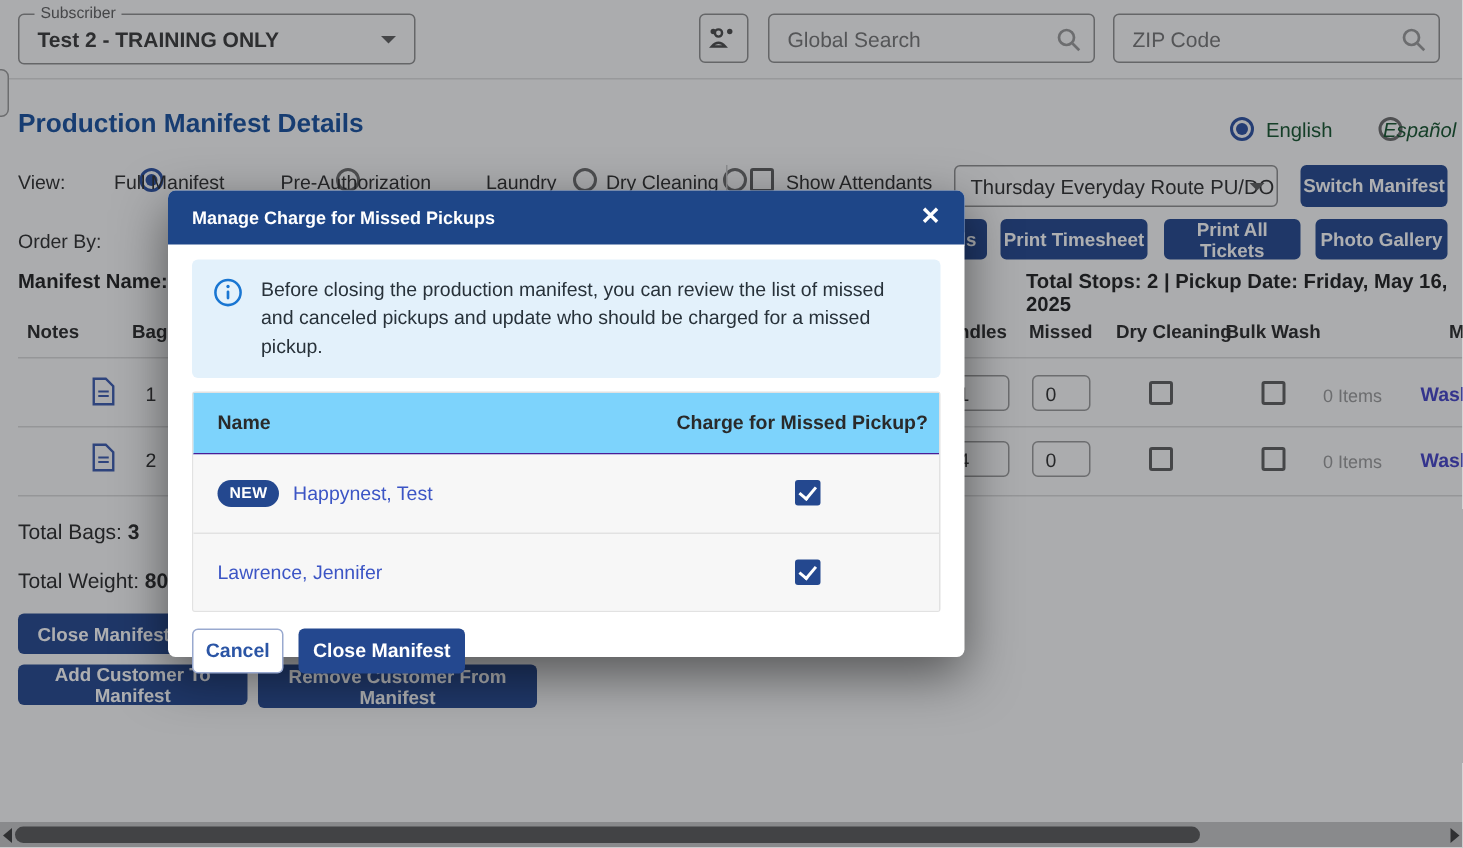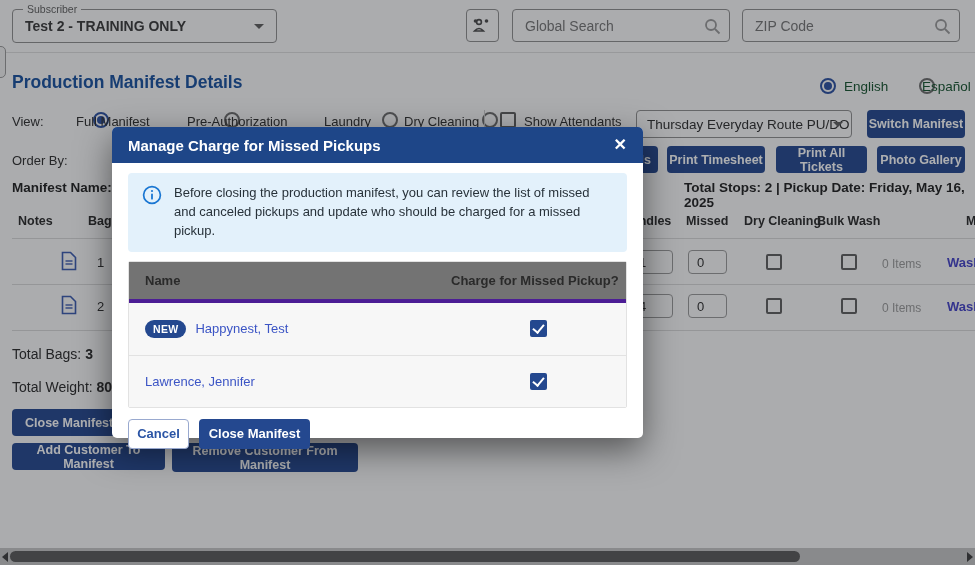--- a/index.html
+++ b/index.html
@@ -44,27 +44,27 @@
   .mini-input { border:1px solid #9a9a9a; border-radius:4px; background:#fafafa; font-size:13px; color:#2e2e2e; padding-left:8px; display:flex; align-items:center; }
   .items-lbl { font-size:12px; color:#9a9a9a; }
   .wash-link { font-size:13px; font-weight:bold; color:#4443c8; }
   .totals { font-size:14px; color:#2a2a2a; }
   .totals b { font-weight:bold; }
 
   
   .dim { position:absolute; inset:0; background:rgba(23,26,32,0.35); z-index:50; }
   .modal { position:absolute; left:112px; top:127px; width:531px; height:311px; background:#fff; border-radius:5px; z-index:60; box-shadow:0 12px 34px rgba(0,0,0,0.5); }
   .modal-head { height:36px; background:#1e4688; border-radius:5px 5px 0 0; display:flex; align-items:center; padding:0 16px; }
-  .modal-title { color:#fff; font-weight:bold; font-size:15px; }
+  .modal-title { color:#fff; font-weight:bold; font-size:12px; }
   .modal-x { margin-left:auto; color:#fff; font-size:16px; font-weight:bold; cursor:pointer; line-height:1; }
   .modal-body { padding:10px 16px 0 16px; }
   .alert { background:#e3f1fb; border-radius:4px; padding:11px 14px; display:flex; gap:12px; align-items:flex-start; }
   .alert-text { font-size:13px; line-height:1.45; color:#28323a; }
   .mtable { margin-top:9px; border:1px solid #e2e2e2; border-radius:2px; }
-  .mt-head { display:flex; align-items:center; height:41px; border-bottom:4px solid #4c1d95; background:#737373;text-align:center; }
+  .mt-head { display:flex; align-items:center; height:41px; border-bottom:1px solid #4c1d95; background:#7dd3fc;text-align:center; }
   .mt-row { display:flex; align-items:center; height:52px; background:#f7f7f7; }
   .mt-row + .mt-row { border-top:1px solid #e2e2e2; }
   .mt-name-col { flex:1; padding-left:16px; display:flex; align-items:center; gap:9px; }
   .mt-charge-col { width:175px; display:flex; justify-content:center; }
   .mt-h { font-size:13px; font-weight:bold; color:#2a2a2a; }
   .badge-new { background:#24488f; color:#fff; font-size:10.5px; font-weight:bold; padding:3px 8px; border-radius:10px; letter-spacing:.3px; }
   .cust-link { font-size:13px; color:#3c55c5; }
   .cb-checked { width:17px; height:17px; background:#24488f; border-radius:2px; position:relative; cursor:pointer; }
   .cb-checked::after { content:""; position:absolute; left:5px; top:2px; width:5px; height:9px; border:solid #fff; border-width:0 2px 2px 0; transform:rotate(40deg); }
   .modal-foot { display:flex; gap:10px; padding:11px 0 12px 0; }
@@ -117,21 +117,21 @@
 
   <div class="abs topbar-divider"></div>
   <div class="abs edge-tab"></div>
 
   
   <div class="abs page-title">Production Manifest Details</div>
 
   <span class="abs radio sel" style="left:820px; top:78px;"></span>
   <span class="abs lang-label" style="left:844px; top:79px;">English</span>
   <span class="abs radio" style="left:899px; top:78px;"></span>
-  <span class="abs lang-label" style="left:922px; top:79px;">Español</span>
+  <span class="abs lang-label" style="left:922px; top:79px;font-style:italic;">Español</span>
 
   
   <span class="abs small-lbl" style="left:12px; top:114px;">View:</span>
   <span class="abs radio sel" style="left:52px; top:112px;"></span>
   <span class="abs small-lbl" style="left:76px; top:114px;">Full Manifest</span>
   <span class="abs radio" style="left:163px; top:112px;"></span>
   <span class="abs small-lbl" style="left:187px; top:114px;">Pre-Authorization</span>
   <span class="abs radio" style="left:300px; top:112px;"></span>
   <span class="abs small-lbl" style="left:324px; top:114px;">Laundry</span>
   <span class="abs radio" style="left:380px; top:112px;"></span>

